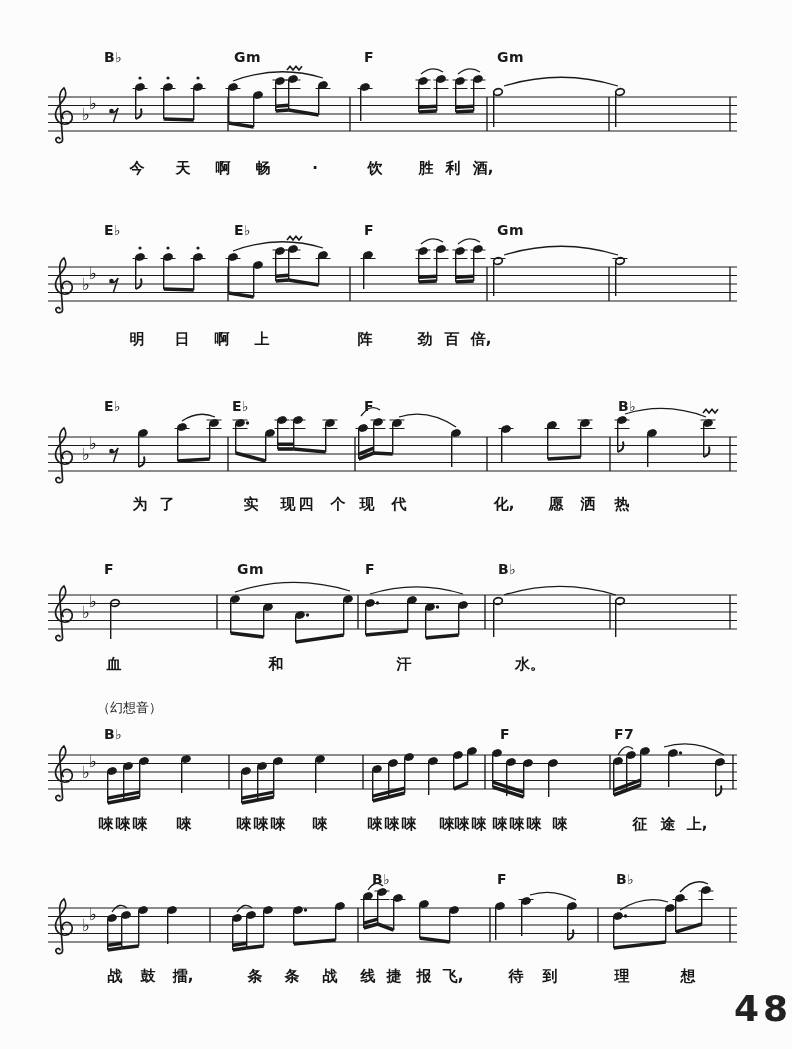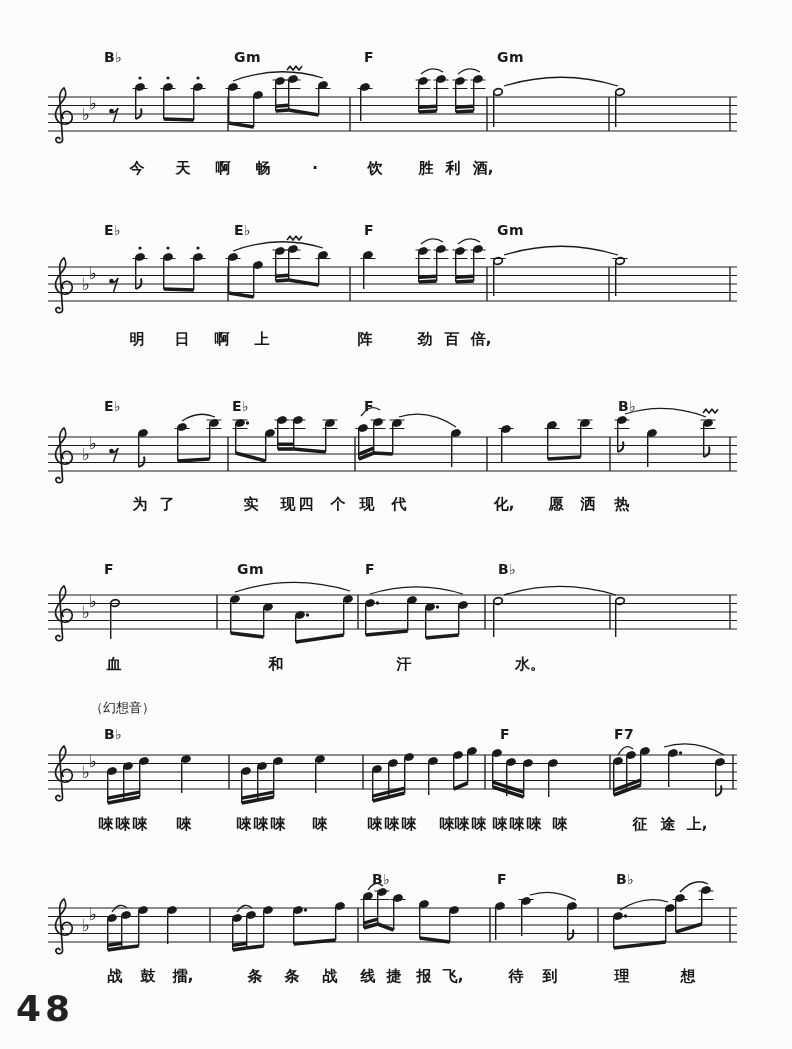--- a/index.html
+++ b/index.html
@@ -6,21 +6,21 @@
   .page{position:relative;width:792px;height:1049px;background:#fcfcfc;overflow:hidden;
         font-family:"DejaVu Sans",sans-serif;color:#1a1a1a;}
   .system{position:absolute;left:0;width:792px;height:140px;}
   .system svg{position:absolute;left:0;top:0;}
   .chord{position:absolute;font-family:"DejaVu Sans",sans-serif;font-size:14px;font-weight:600;
          color:#1b1b1b;letter-spacing:0.5px;white-space:nowrap;}
   .lyric{position:absolute;transform:translateX(-50%);font-family:"DejaVu Sans",sans-serif;
          font-size:15px;font-weight:600;color:#161616;white-space:nowrap;}
   .annotation{position:absolute;font-family:"DejaVu Sans",sans-serif;font-size:13px;font-weight:500;
          color:#1b1b1b;white-space:nowrap;}
-  .pagenum{position:absolute;left:16px;right:0;top:988px;text-align:left;
+  .pagenum{position:absolute;left:8px;right:0;top:988px;text-align:right;
          font-family:"DejaVu Sans",sans-serif;font-size:36px;font-weight:bold;color:#222;
          letter-spacing:4px;}
 </style>
 </head>
 <body>
 
 <div class="page">
   <div id="systems">
       <div class="system" style="top: 47px;">
         <div class="chord" style="left: 104px; top: 2px;">B♭</div>
@@ -389,21 +389,21 @@
         </svg>
         <div class="lyric" style="left: 114px; top: 110px;">血</div>
         <div class="lyric" style="left: 276px; top: 110px;">和</div>
         <div class="lyric" style="left: 404px; top: 110px;">汗</div>
         <div class="lyric" style="left: 530px; top: 110px;">水。</div>
       </div>
       <div class="system" style="top: 705px;">
         <div class="chord" style="left: 104px; top: 21px;">B♭</div>
         <div class="chord" style="left: 500px; top: 21px;">F</div>
         <div class="chord" style="left: 614px; top: 21px;">F7</div>
-        <div class="annotation" style="left: 90px; top: -6px;">（幻想音）</div>
+        <div class="annotation" style="left: 97px; top: -6px;">（幻想音）</div>
         <svg width="792" height="108" viewBox="0 0 792 108">
           <line x1="48" y1="50" x2="737" y2="50" stroke="#1a1a1a" stroke-width="1"></line>
           <line x1="48" y1="58.5" x2="737" y2="58.5" stroke="#1a1a1a" stroke-width="1"></line>
           <line x1="48" y1="67" x2="737" y2="67" stroke="#1a1a1a" stroke-width="1"></line>
           <line x1="48" y1="75.5" x2="737" y2="75.5" stroke="#1a1a1a" stroke-width="1"></line>
           <line x1="48" y1="84" x2="737" y2="84" stroke="#1a1a1a" stroke-width="1"></line>
           <path d="M11.5,57 c0,4 -6,5 -7.2,1.2 c-0.9,-3 2.8,-4.6 4.4,-2 M11.5,57 L8.4,13 c-0.4,-5.5 1.6,-9.5 4.6,-12 c2.2,3.5 2.8,7.5 0.4,11.5 c-3.6,6 -9.6,10 -9.6,17.5 c0,6.5 5,10.5 10,10.5 c5.4,0 8.8,-4 8.2,-8.6 c-0.6,-4.4 -4.8,-6.6 -8.2,-5 c-2.8,1.3 -3.6,5 -1.7,7.2" transform="translate(52,40) scale(0.92)" fill="none" stroke="#1a1a1a" stroke-width="1.8" stroke-linecap="round"></path>
           <text x="82" y="72.5" font-size="17" fill="#1a1a1a" font-family="&quot;DejaVu Sans&quot;,sans-serif">♭</text>
           <text x="89" y="61.5" font-size="17" fill="#1a1a1a" font-family="&quot;DejaVu Sans&quot;,sans-serif">♭</text>
           <line x1="107.7" y1="98" x2="139.7" y2="92" stroke="#1a1a1a" stroke-width="3.6"></line>

